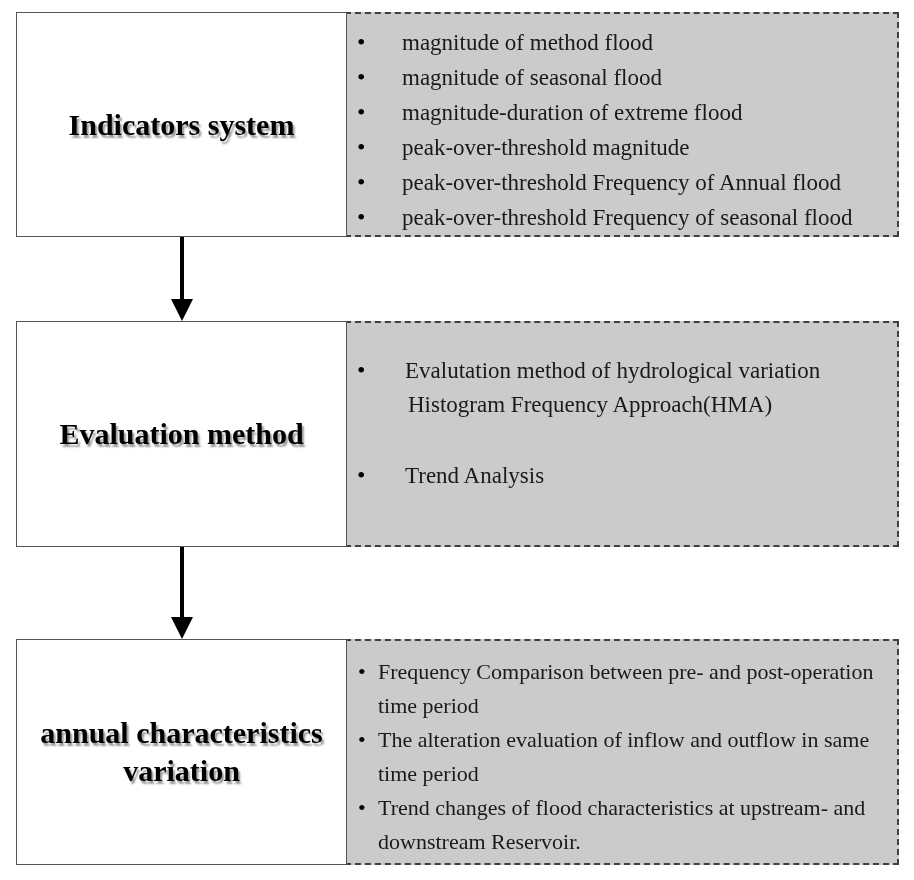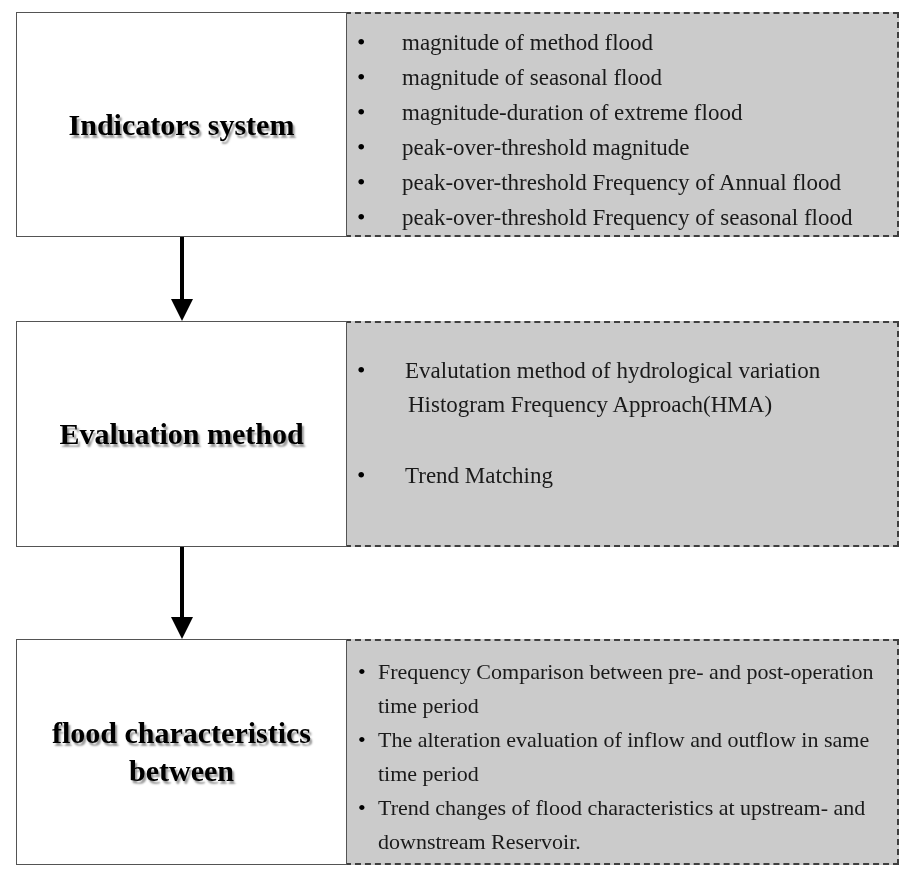--- a/index.html
+++ b/index.html
@@ -115,37 +115,37 @@
             <span class="txt">Evalutation method of hydrological variation</span>
           </div>
           <div class="li cont">
             <span class="dot"></span>
             <span class="txt">Histogram Frequency Approach(HMA)</span>
           </div>
         </div>
         <div class="group">
           <div class="li">
             <span class="dot">•</span>
-            <span class="txt">Trend Matching</span>
+            <span class="txt">Trend Analysis</span>
           </div>
         </div>
       </div>
     </div>
   </section>
 
   <div class="arrow" style="top:547px;height:92px;left:171px;">
     <div class="shaft" style="height:72px;"></div>
     <div class="head"></div>
   </div>
 
   <section class="row" style="top:639px;height:226px;">
     <div class="whitebox">
       <h2 class="title">
-        <span style="display:block;">flood characteristics</span>
-        <span style="display:block;">between</span>
+        <span style="display:block;">annual characteristics</span>
+        <span style="display:block;">variation</span>
       </h2>
     </div>
     <div class="graypanel">
       <div class="list list-tight">
         <div class="li">
           <span class="dot">•</span>
           <span class="txt">Frequency Comparison between pre- and post-operation</span>
         </div>
         <div class="li cont">
           <span class="dot"></span>

